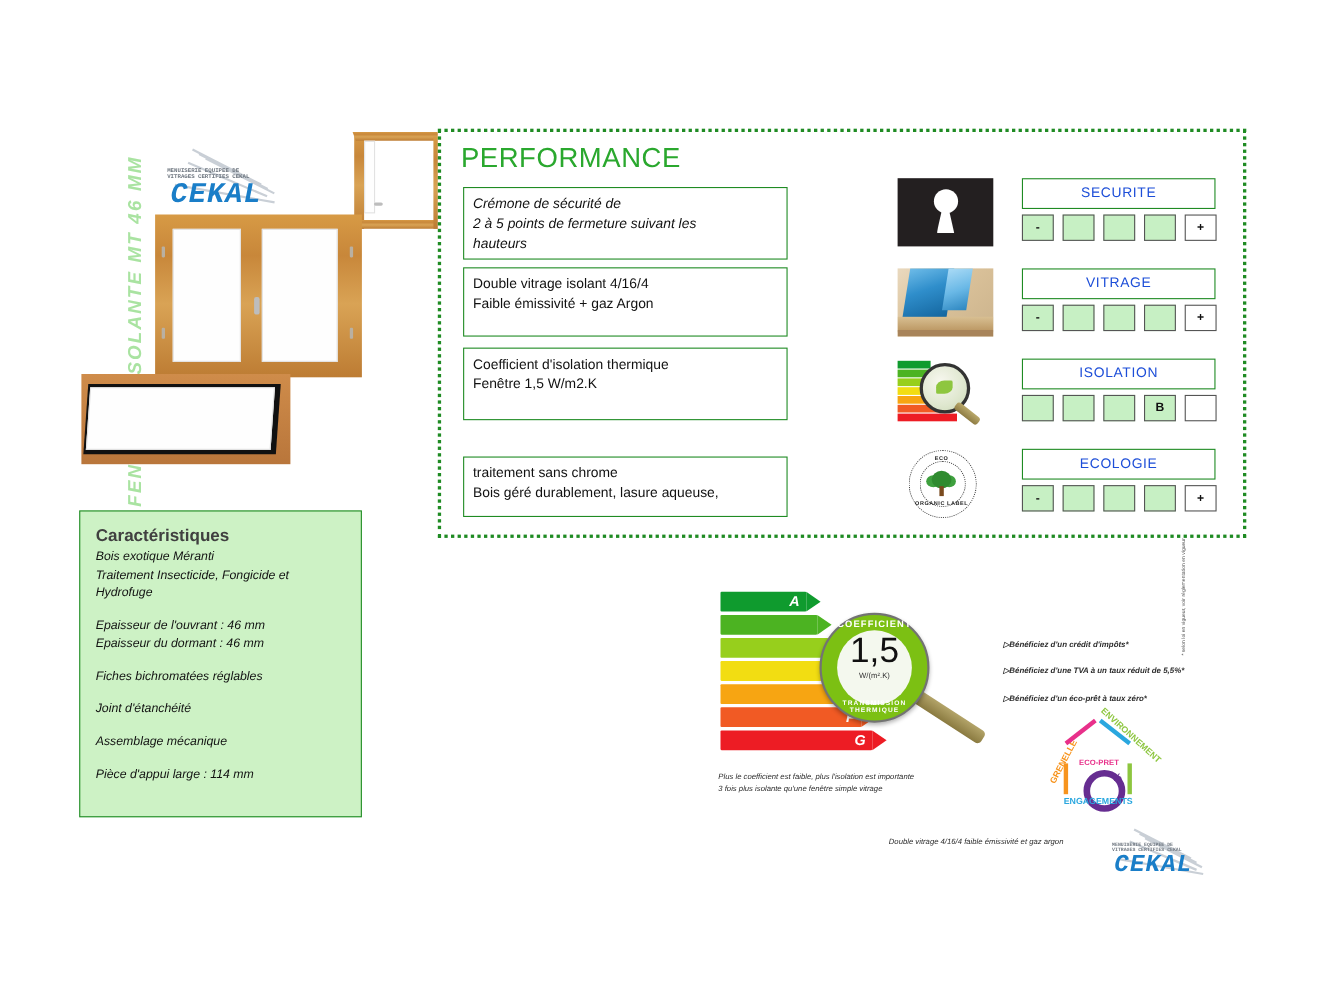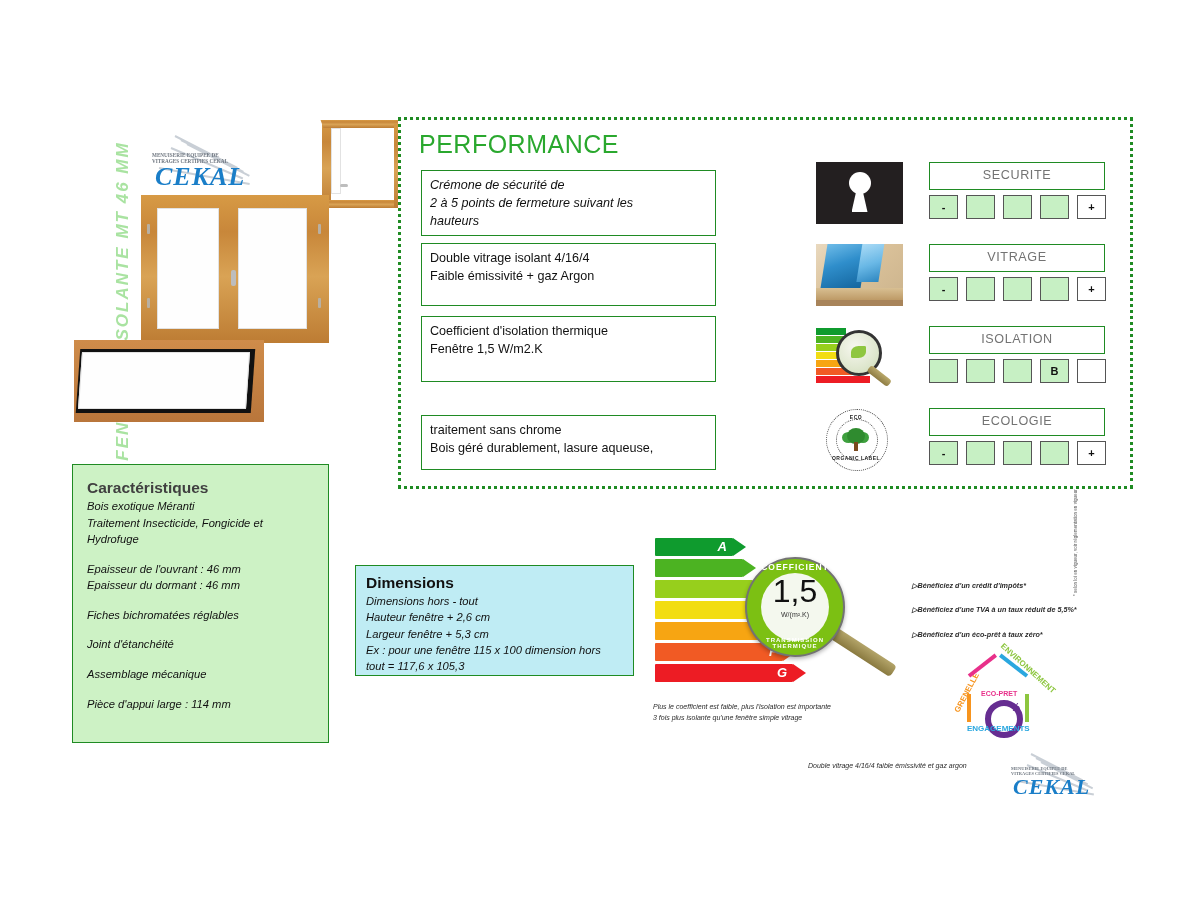--- a/index.html
+++ b/index.html
@@ -37,21 +37,21 @@
     letter-spacing: 2px;
     font-style: italic;
     text-align: center;
     line-height: 30px;
     white-space: nowrap;
   }
 
   
   .cekal {
     position: absolute;
-    font-family: Liberation Serif, serif;
+    font-family: Liberation Mono, monospace;
   }
   .cekal .streaks {
     position: absolute;
     left: 0; top: 0;
     width: 100%; height: 100%;
     overflow: hidden;
   }
   .cekal .streaks i {
     position: absolute;
     display: block;
@@ -144,21 +144,21 @@
     position: absolute;
     left: 0; top: 0;
     width: 176px;
     height: 28px;
     border: 1.8px solid #1f8b23;
     box-sizing: border-box;
     background: #ffffff;
     text-align: center;
     line-height: 25px;
     font-size: 12.6px;
-    color: #737373;
+    color: #1d4ed8;
     letter-spacing: 0.6px;
   }
   .rating-cells {
     position: absolute;
     left: 0;
     top: 33px;
     width: 176px;
     height: 24px;
   }
   .cell {
@@ -595,28 +595,20 @@
     <div class="carac-gap"></div>
     <div class="carac-line">Fiches bichromatées réglables</div>
     <div class="carac-gap"></div>
     <div class="carac-line">Joint d'étanchéité</div>
     <div class="carac-gap"></div>
     <div class="carac-line">Assemblage mécanique</div>
     <div class="carac-gap"></div>
     <div class="carac-line">Pièce d'appui large : 114 mm</div>
   </div>
 
-  <div id="dim-box">
-    <div id="dim-title">Dimensions</div>
-    <div class="dim-line">Dimensions hors - tout</div>
-    <div class="dim-line">Hauteur fenêtre + 2,6 cm</div>
-    <div class="dim-line">Largeur fenêtre + 5,3 cm</div>
-    <div class="dim-line">Ex : pour une fenêtre 115 x 100 dimension hors</div>
-    <div class="dim-line">tout = 117,6 x 105,3</div>
-  </div>
 
 
   <div id="energy-label">
     <div class="elabel-bar" style="top:0px;  width:78px;  background:#0f9b2e;">
       <div class="arrow" style="border-left:13px solid #0f9b2e;"></div>
       <div class="ltr">A</div>
     </div>
     <div class="elabel-bar" style="top:21px; width:88px;  background:#4cb322;">
       <div class="arrow" style="border-left:13px solid #4cb322;"></div>
     </div>

